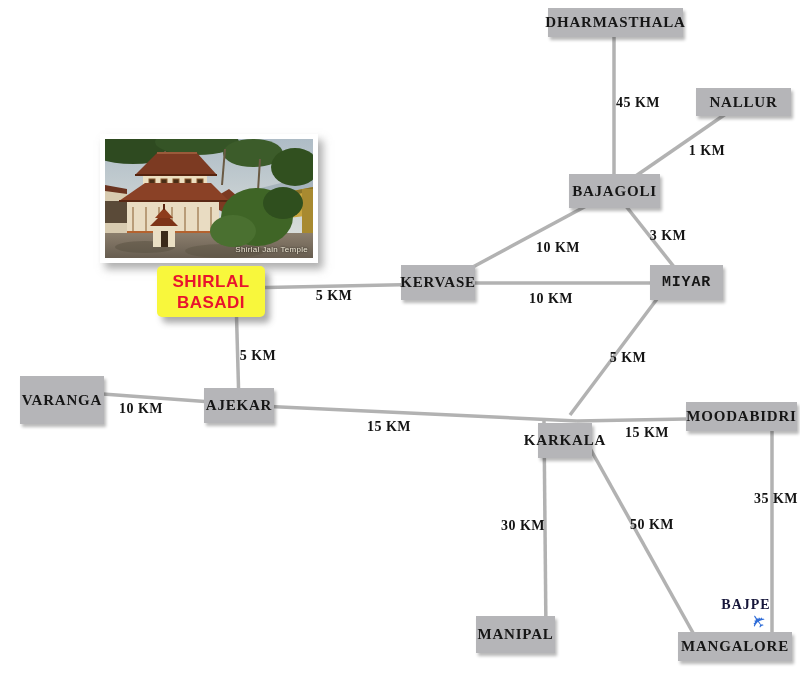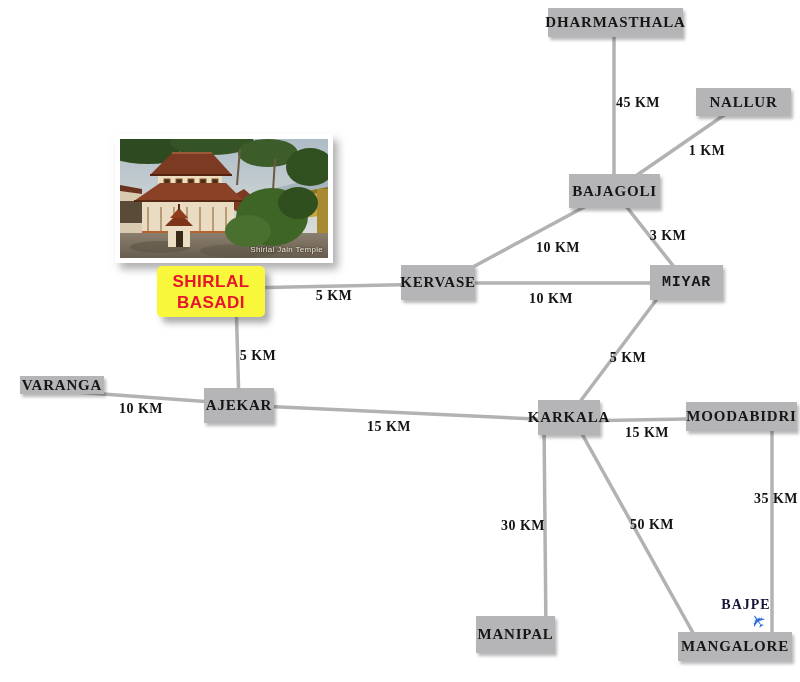--- a/index.html
+++ b/index.html
@@ -31,21 +31,21 @@
   
   .destination-box{
     position:absolute;left:157px;top:266px;width:108px;height:51px;
     background:#f8f73c;border-radius:5px;box-shadow:5px 6px 6px rgba(70,70,70,.45);
     display:flex;flex-direction:column;align-items:center;justify-content:center;
     color:#e8142d;font-family:"Liberation Sans","DejaVu Sans",sans-serif;
     font-weight:bold;font-size:17px;line-height:21px;letter-spacing:.5px;
   }
   
   .photo-frame{
-    position:absolute;left:115px;top:134px;width:208px;height:119px;
+    position:absolute;left:100px;top:134px;width:208px;height:119px;
     border:5px solid #ffffff;box-shadow:5px 6px 8px rgba(110,110,110,.55);
     background:#4c1d95;
   }
   .photo-frame svg{display:block;}
   .photo-caption{
     position:absolute;right:5px;bottom:4px;font-size:8px;line-height:8px;
     color:#f3ecd8;font-family:"Liberation Sans","DejaVu Sans",sans-serif;
     text-shadow:0 0 2px rgba(0,0,0,.9);letter-spacing:.3px;
   }
   
@@ -165,23 +165,23 @@
     <div>SHIRLAL</div>
     <div>BASADI</div>
   </div>
 
   <div id="nodes-layer">
       <div class="map-node" style="left: 548px; top: 8px; width: 135px; height: 29px;">DHARMASTHALA</div>
       <div class="map-node" style="left: 696px; top: 88px; width: 95px; height: 28px;">NALLUR</div>
       <div class="map-node" style="left: 569px; top: 174px; width: 91px; height: 34px;">BAJAGOLI</div>
       <div class="map-node" style="left: 401px; top: 265px; width: 74px; height: 35px;">KERVASE</div>
       <div class="map-node" style="left: 650px; top: 265px; width: 73px; height: 35px; font-family: Liberation Mono, monospace;">MIYAR</div>
-      <div class="map-node" style="left: 20px; top: 376px; width: 84px; height: 18px;">VARANGA</div>
+      <div class="map-node" style="left: 20px; top: 376px; width: 84px; height: 48px;">VARANGA</div>
       <div class="map-node" style="left: 204px; top: 388px; width: 70px; height: 35px;">AJEKAR</div>
-      <div class="map-node" style="left: 538px; top: 400px; width: 62px; height: 35px;">KARKALA</div>
+      <div class="map-node" style="left: 538px; top: 423px; width: 54px; height: 35px;">KARKALA</div>
       <div class="map-node" style="left: 686px; top: 402px; width: 111px; height: 29px;">MOODABIDRI</div>
       <div class="map-node" style="left: 476px; top: 616px; width: 79px; height: 37px;">MANIPAL</div>
       <div class="map-node" style="left: 678px; top: 632px; width: 114px; height: 29px;">MANGALORE</div>
     </div>
   <div id="labels-layer">
       <div class="distance-label" style="left: 638px; top: 103px;">45 KM</div>
       <div class="distance-label" style="left: 707px; top: 151px;">1 KM</div>
       <div class="distance-label" style="left: 558px; top: 248px;">10 KM</div>
       <div class="distance-label" style="left: 668px; top: 236px;">3 KM</div>
       <div class="distance-label" style="left: 551px; top: 299px;">10 KM</div>

